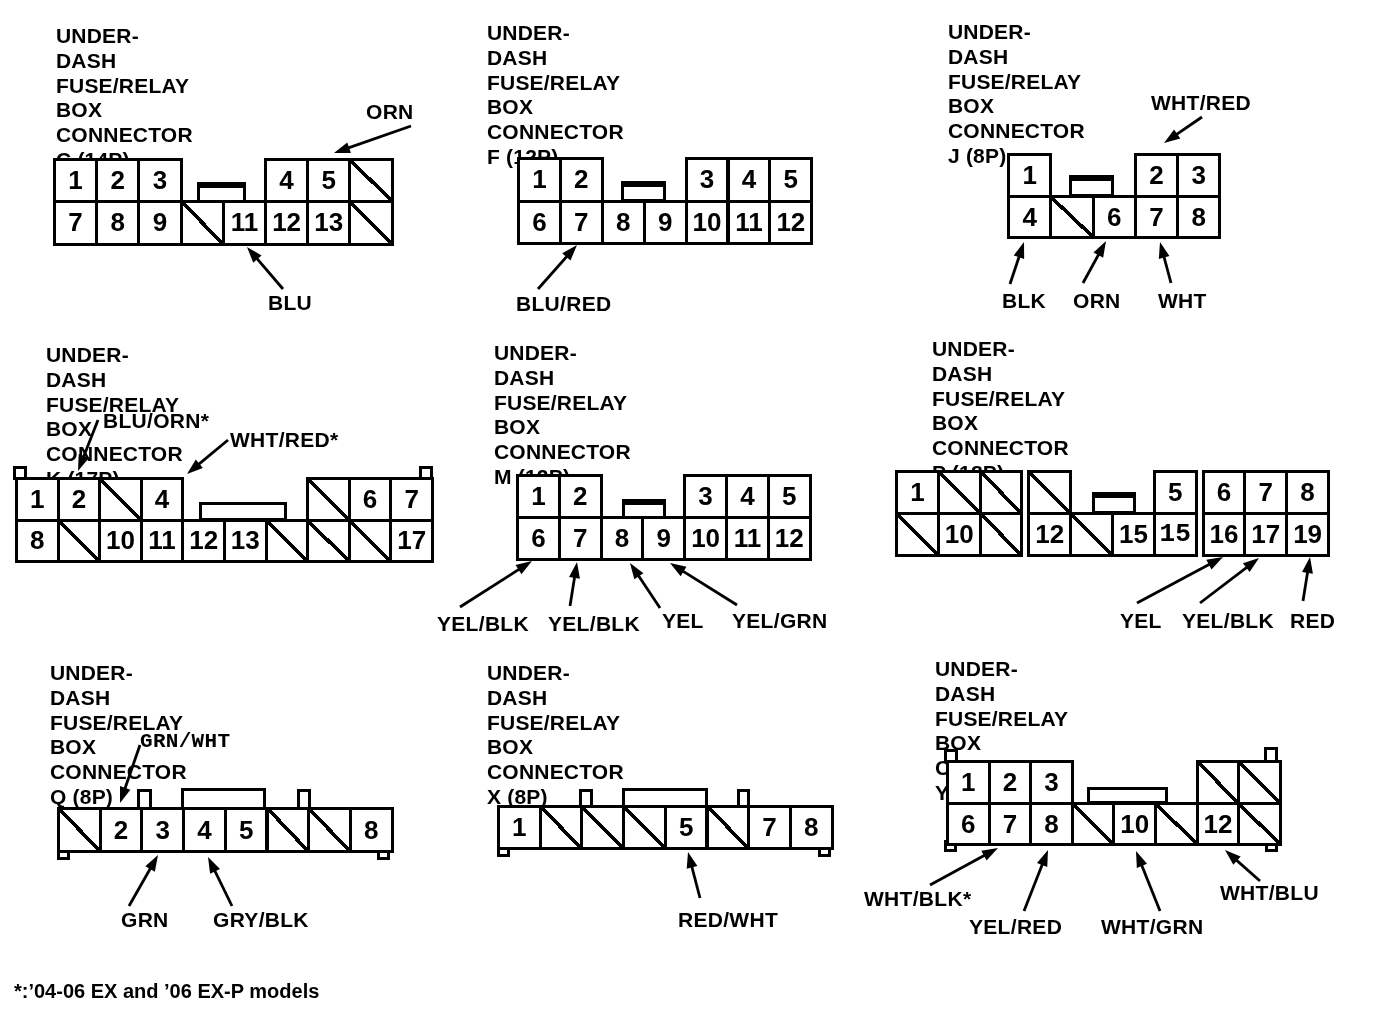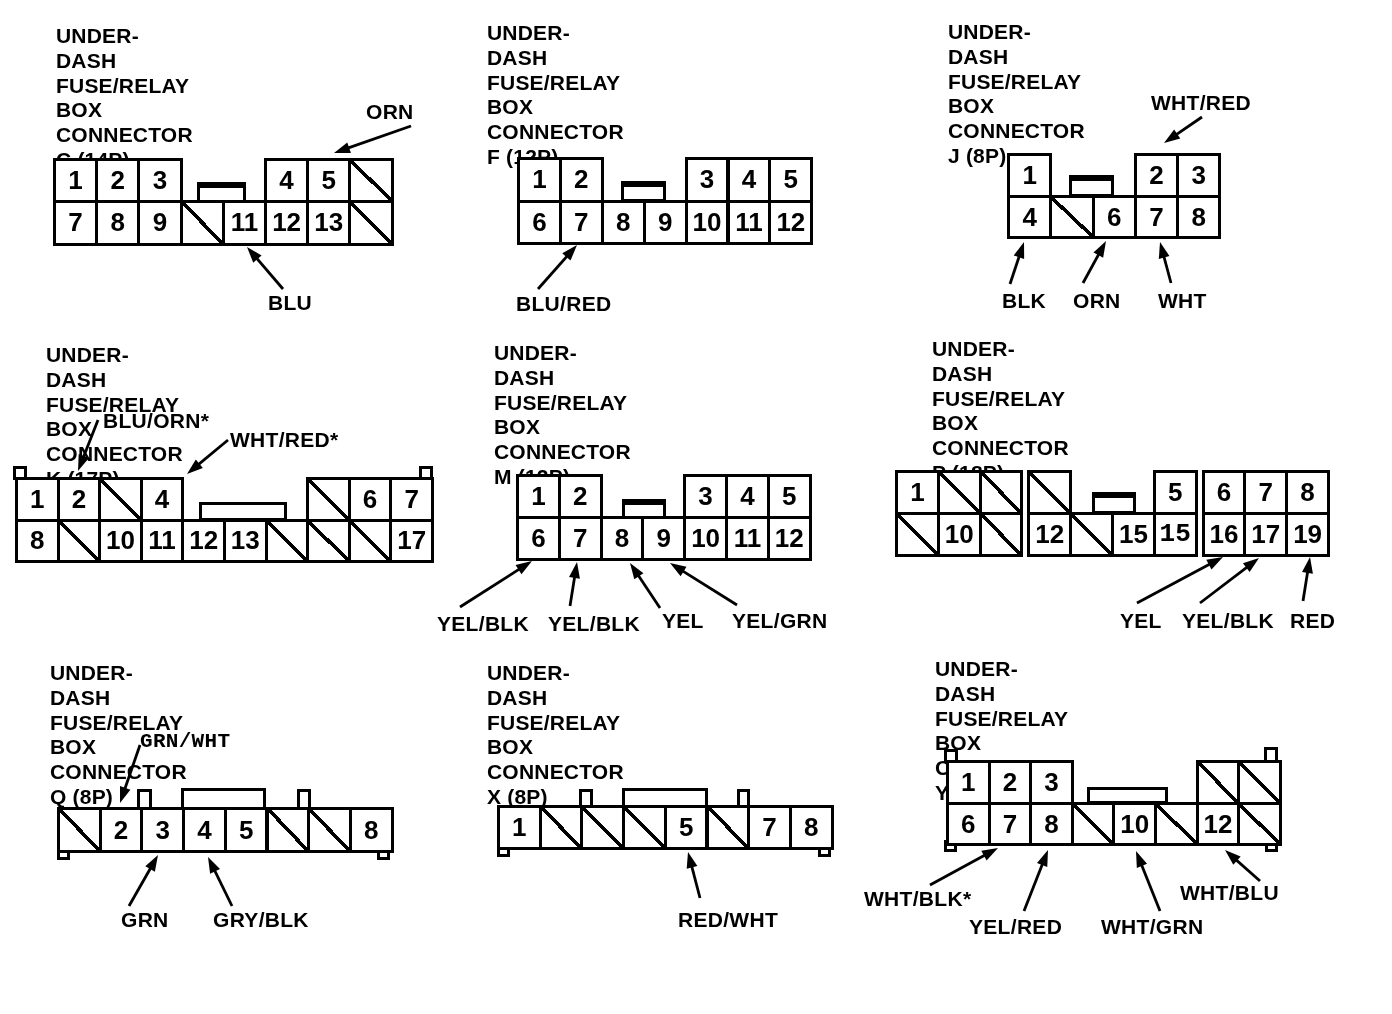--- a/index.html
+++ b/index.html
@@ -29,20 +29,21 @@
     position:absolute; box-sizing:border-box; border:3px solid #000; background:#fff;
   }
   .latch-mid { position:absolute; left:0; right:0; top:50%; height:3px; background:#000; }
   #arrow-layer { position:absolute; left:0; top:0; pointer-events:none; }
 </style>
 </head>
 <body>
 
 <div id="page">
 
+  <div class="footer-note" style="left:14px; top:980px;">*:’04-06 EX and ’06 EX-P models</div>
 <div class="" style="left: 0px; top: 0px; position: absolute;">
       <div class="title" style="left: 56px; top: 24px;">UNDER-DASH FUSE/RELAY BOX
 CONNECTOR C (14P)</div>
       <div class="latch" style="left: 197px; top: 182px; width: 49px; height: 21px;">
         <div class="latch-mid" style="left: 0px; top: 0px;"></div>
       </div>
       <div class="cell" style="left: 53px; top: 158px; width: 45.2px; height: 45.3px;">1</div>
       <div class="cell" style="left: 95.2px; top: 158px; width: 45.2px; height: 45.3px;">2</div>
       <div class="cell" style="left: 137.4px; top: 158px; width: 45.2px; height: 45.3px;">3</div>
       <div class="cell" style="left: 264px; top: 158px; width: 45.2px; height: 45.3px;">4</div>
@@ -230,21 +231,21 @@
       <div class="cell" style="left: 987.6px; top: 801.7px; width: 44.6px; height: 44.7px;">7</div>
       <div class="cell" style="left: 1029.2px; top: 801.7px; width: 44.6px; height: 44.7px;">8</div>
       <div class="cell slash" style="left: 1070.8px; top: 801.7px; width: 44.6px; height: 44.7px;"></div>
       <div class="cell" style="left: 1112.4px; top: 801.7px; width: 44.6px; height: 44.7px;">10</div>
       <div class="cell slash" style="left: 1154px; top: 801.7px; width: 44.6px; height: 44.7px;"></div>
       <div class="cell" style="left: 1195.6px; top: 801.7px; width: 44.6px; height: 44.7px;">12</div>
       <div class="cell slash" style="left: 1237.2px; top: 801.7px; width: 44.6px; height: 44.7px;"></div>
       <div class="lbl" style="left: 864px; top: 887px;">WHT/BLK*</div>
       <div class="lbl" style="left: 969px; top: 915px;">YEL/RED</div>
       <div class="lbl" style="left: 1101px; top: 915px;">WHT/GRN</div>
-      <div class="lbl" style="left: 1180px; top: 881px;">WHT/BLU</div>
+      <div class="lbl" style="left: 1220px; top: 881px;">WHT/BLU</div>
     </div>
     <svg id="arrow-layer" width="1392" height="1014">
       <g>
         <line x1="411" y1="126" x2="343.4366713408805" y2="149.69103732202893" stroke="#000" stroke-width="2.8"></line>
         <polygon points="334,153 347.2787446725246,142.51549047776206 350.9186036182928,152.89582895273054" fill="#000"></polygon>
       </g>
       <g>
         <line x1="283" y1="289" x2="253.50791373455968" y2="254.59256602365298" stroke="#000" stroke-width="2.8"></line>
         <polygon points="247,247 261.58857328830464,255.56875308383692 253.2367506622864,262.7274581918526" fill="#000"></polygon>
       </g>

